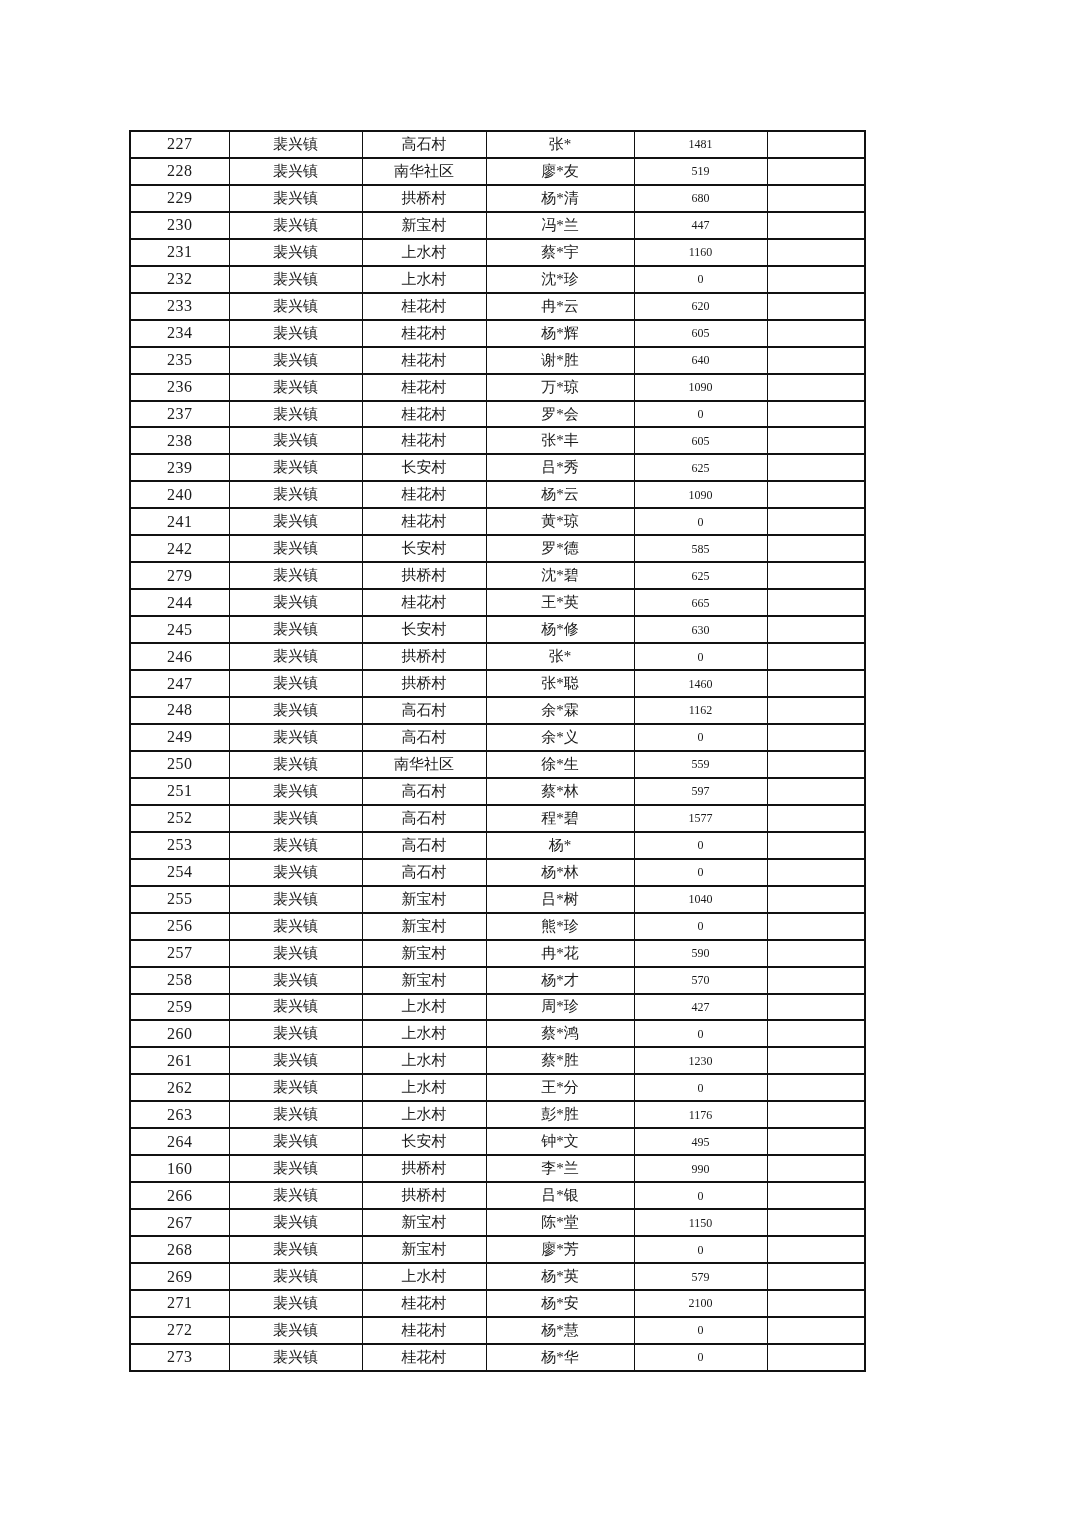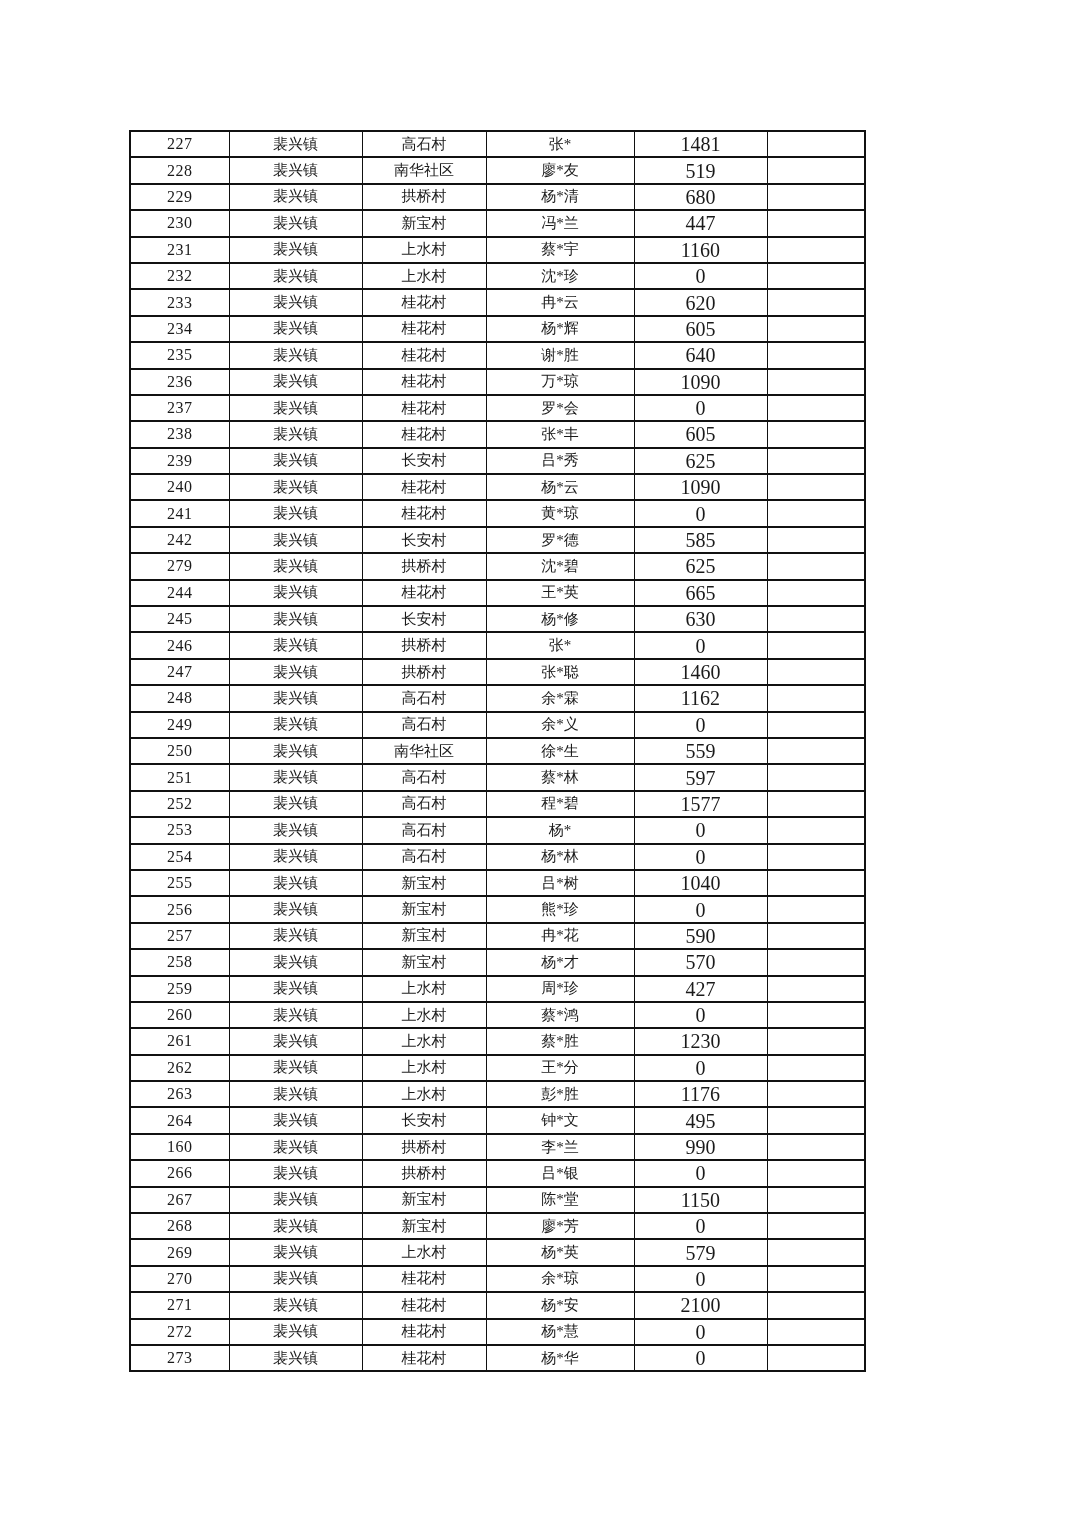--- a/index.html
+++ b/index.html
@@ -45,21 +45,21 @@
     color: #1a1a1a;
   }
   table.roster tr {
     height: 26.4px;
   }
   table.roster td.c-no {
     font-size: 16px;
     letter-spacing: 0.5px;
   }
   table.roster td.c-amount {
-    font-size: 20px;
+    font-size: 12px;
   }
 </style>
 </head>
 <body>
 
 <div class="page">
   <table class="roster">
     <colgroup>
       <col style="width:99px">
       <col style="width:133px">
@@ -407,28 +407,20 @@
         </tr>
         <tr>
           <td class="c-no">269</td>
           <td class="c-town">裴兴镇</td>
           <td class="c-village">上水村</td>
           <td class="c-name">杨*英</td>
           <td class="c-amount">579</td>
           <td class="c-blank"></td>
         </tr>
         <tr>
-          <td class="c-no">270</td>
-          <td class="c-town">裴兴镇</td>
-          <td class="c-village">桂花村</td>
-          <td class="c-name">余*琼</td>
-          <td class="c-amount">0</td>
-          <td class="c-blank"></td>
-        </tr>
-        <tr>
           <td class="c-no">271</td>
           <td class="c-town">裴兴镇</td>
           <td class="c-village">桂花村</td>
           <td class="c-name">杨*安</td>
           <td class="c-amount">2100</td>
           <td class="c-blank"></td>
         </tr>
         <tr>
           <td class="c-no">272</td>
           <td class="c-town">裴兴镇</td>

